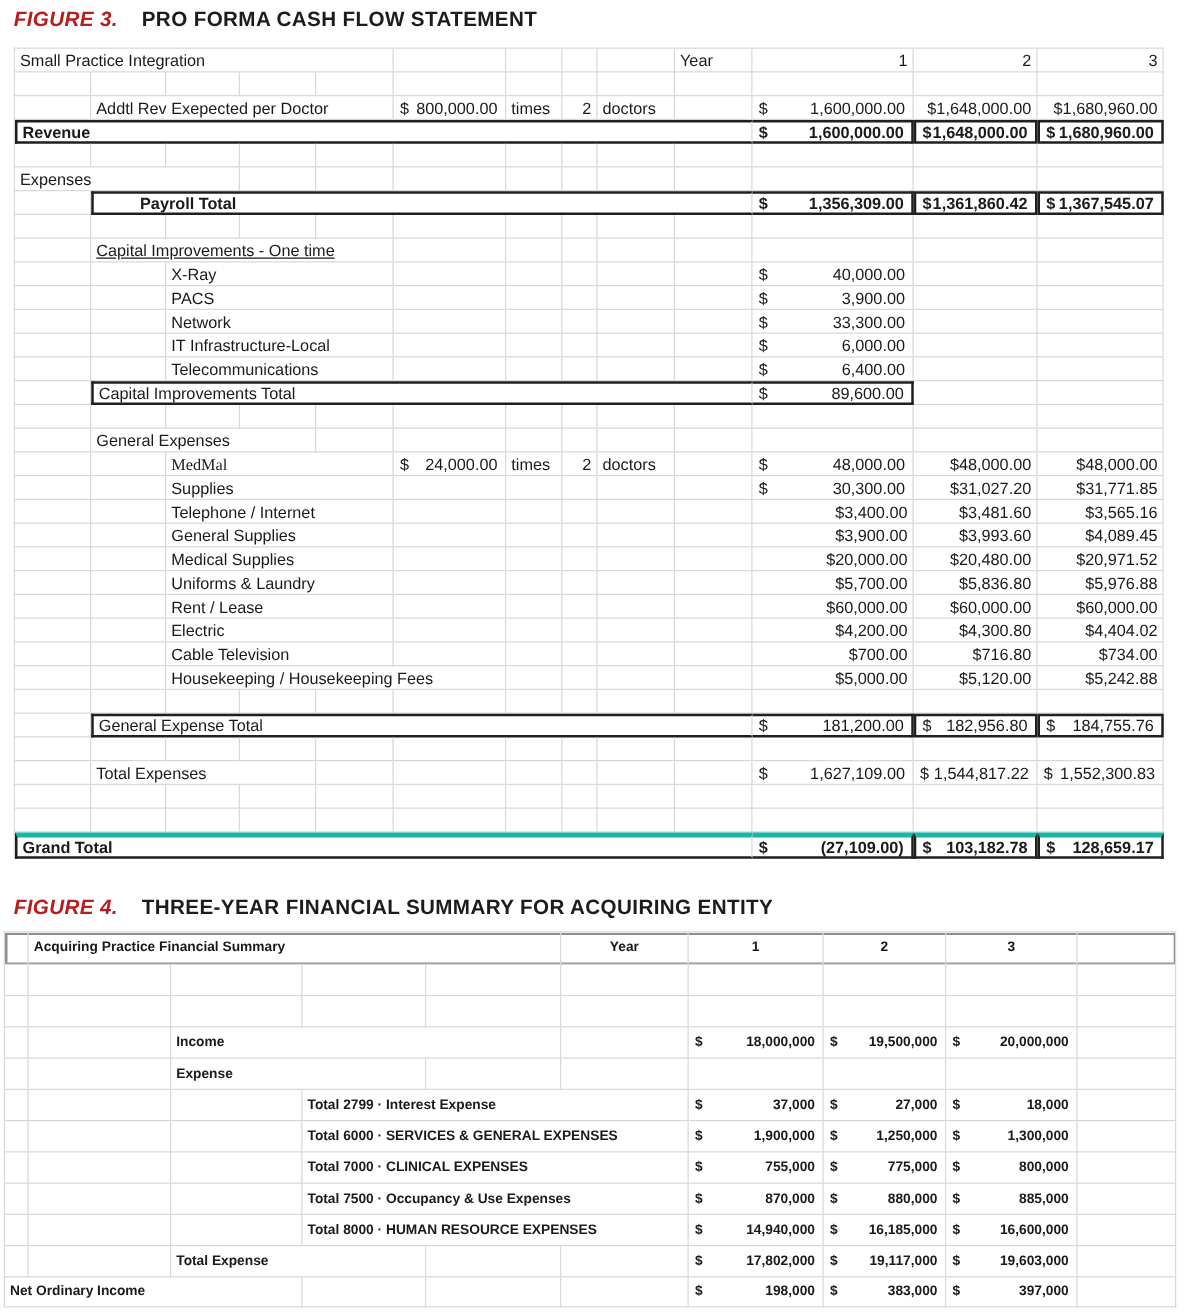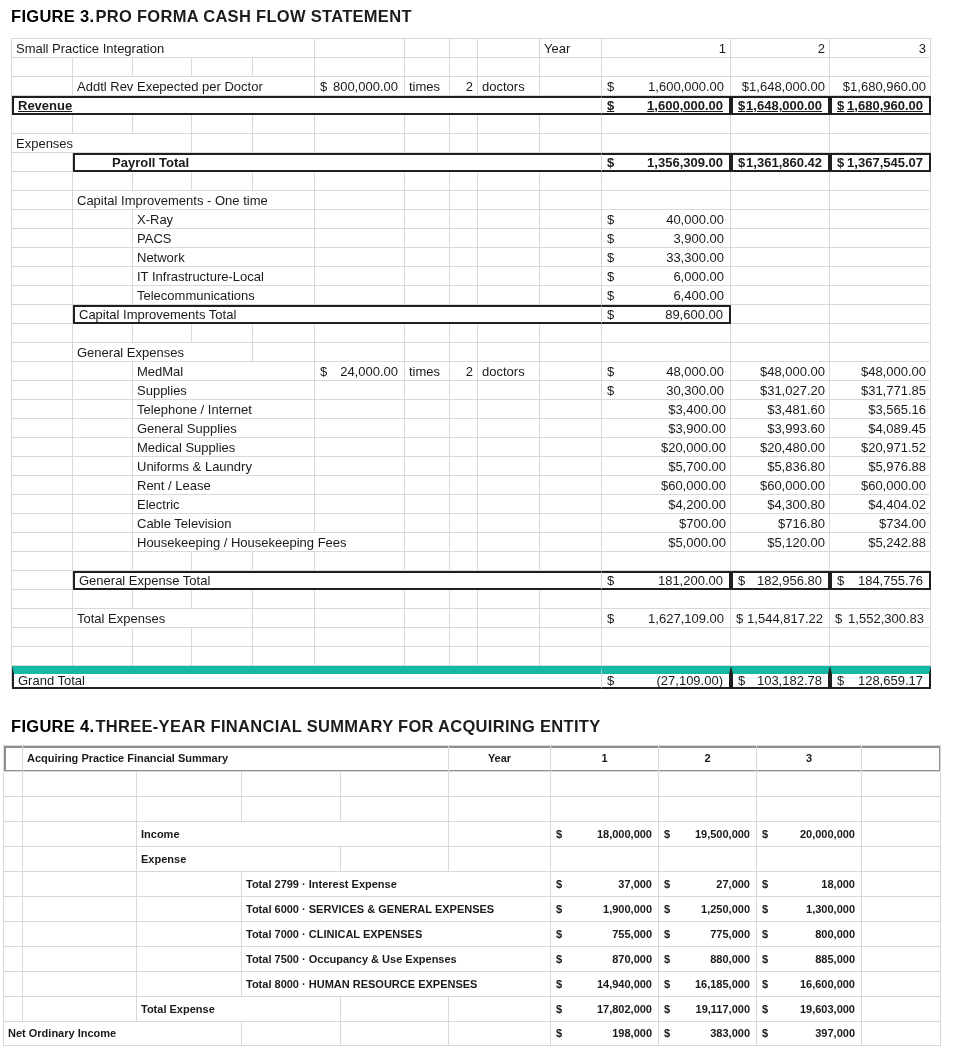--- a/index.html
+++ b/index.html
@@ -5,37 +5,37 @@
   html,body{margin:0;padding:0;background:#ffffff;}
   body{
     width:956px;height:1051px;position:relative;overflow:hidden;
     font-family:"Liberation Sans","DejaVu Sans",sans-serif;
     font-size:13px;color:#1a1a1a;
   }
   .fig-title{
     position:absolute;font-weight:bold;font-size:16.5px;letter-spacing:.3px;color:#1c1c1c;
     white-space:nowrap;
   }
-  .fig-title .lbl{color:#000000;margin-right:1px;}
+  .fig-title .lbl{color:#b91c1c;margin-right:19px;font-style:italic;}
   .tbl{position:absolute;background:#fff;border-top:1px solid #d9d9d9;border-left:1px solid #d9d9d9;}
   .trow{display:grid;}
   .cell{
     box-sizing:border-box;display:flex;align-items:center;
     border-right:1px solid #d9d9d9;border-bottom:1px solid #d9d9d9;
     padding:0 4px;white-space:nowrap;overflow:visible;line-height:1;
   }
   .cell.r{justify-content:flex-end;}
   .cell.c{justify-content:center;}
   .cell.sp{justify-content:space-between;padding:0 6px 0 5px;}
   .cell.b{font-weight:bold;}
   .cell.bt{border-top:2px solid #1f1f1f;}
   .cell.bb{border-bottom:2px solid #1f1f1f;}
   .cell.bl{border-left:2px solid #1f1f1f;}
   .cell.br{border-right:2px solid #1f1f1f;}
-  .cell.tt{border-top:8px solid #14b8a6;}
+  .cell.tt{border-top:4px solid #14b8a6;font-weight:bold;}
   .trow.hdr{box-shadow:inset 0 0 0 2px #8f8f8f;}
   #fig4-table{font-weight:bold;font-size:11px;}
 </style>
 </head>
 <body>
 
 <div class="fig-title" style="left:11px;top:7px">
   <span class="lbl">FIGURE 3.</span><span>PRO FORMA CASH FLOW STATEMENT</span>
 </div>
 
@@ -77,21 +77,21 @@
       <div class="cell r">2</div>
       <div class="cell">doctors</div>
       <div class="cell"></div>
       <div class="cell sp">
         <span>$</span>
         <span>1,600,000.00</span>
       </div>
       <div class="cell r">$1,648,000.00</div>
       <div class="cell r">$1,680,960.00</div>
     </div>
-    <div class="trow" style="grid-template-columns: 61px 60px 59px 61px 62px 90px 45px 28px 62px 62px 129px 99px 101px; height: 19px; text-decoration: underline;">
+    <div class="trow" style="grid-template-columns: 61px 60px 59px 61px 62px 90px 45px 28px 62px 62px 129px 99px 101px; height: 19px;">
       <div class="cell b bt bb bl" style="grid-column: 1 / span 10;">Revenue</div>
       <div class="cell b sp bt bb br">
         <span>$</span>
         <span>1,600,000.00</span>
       </div>
       <div class="cell b sp bt bb bl br">
         <span>$</span>
         <span>1,648,000.00</span>
       </div>
       <div class="cell b sp bt bb bl br">
@@ -151,21 +151,21 @@
       <div class="cell"></div>
       <div class="cell"></div>
       <div class="cell"></div>
       <div class="cell"></div>
       <div class="cell"></div>
       <div class="cell"></div>
       <div class="cell"></div>
       <div class="cell"></div>
       <div class="cell"></div>
     </div>
-    <div class="trow" style="grid-template-columns: 61px 60px 59px 61px 62px 90px 45px 28px 62px 62px 129px 99px 101px; height: 19px;">
+    <div class="trow" style="grid-template-columns: 61px 60px 59px 61px 62px 90px 45px 28px 62px 62px 129px 99px 101px; height: 19px; text-decoration: underline;">
       <div class="cell"></div>
       <div class="cell" style="grid-column: 2 / span 4;">Capital Improvements - One time</div>
       <div class="cell"></div>
       <div class="cell"></div>
       <div class="cell"></div>
       <div class="cell"></div>
       <div class="cell"></div>
       <div class="cell"></div>
       <div class="cell"></div>
       <div class="cell"></div>
@@ -284,21 +284,21 @@
       <div class="cell"></div>
       <div class="cell"></div>
       <div class="cell"></div>
       <div class="cell"></div>
       <div class="cell"></div>
       <div class="cell"></div>
     </div>
     <div class="trow" style="grid-template-columns: 61px 60px 59px 61px 62px 90px 45px 28px 62px 62px 129px 99px 101px; height: 19px;">
       <div class="cell"></div>
       <div class="cell"></div>
-      <div class="cell" style="grid-column: 3 / span 3;">MedMal</div>
+      <div class="cell" style="grid-column: 3 / span 3; font-family: Liberation Serif, serif;">MedMal</div>
       <div class="cell sp">
         <span>$</span>
         <span>24,000.00</span>
       </div>
       <div class="cell">times</div>
       <div class="cell r">2</div>
       <div class="cell">doctors</div>
       <div class="cell"></div>
       <div class="cell sp">
         <span>$</span>

